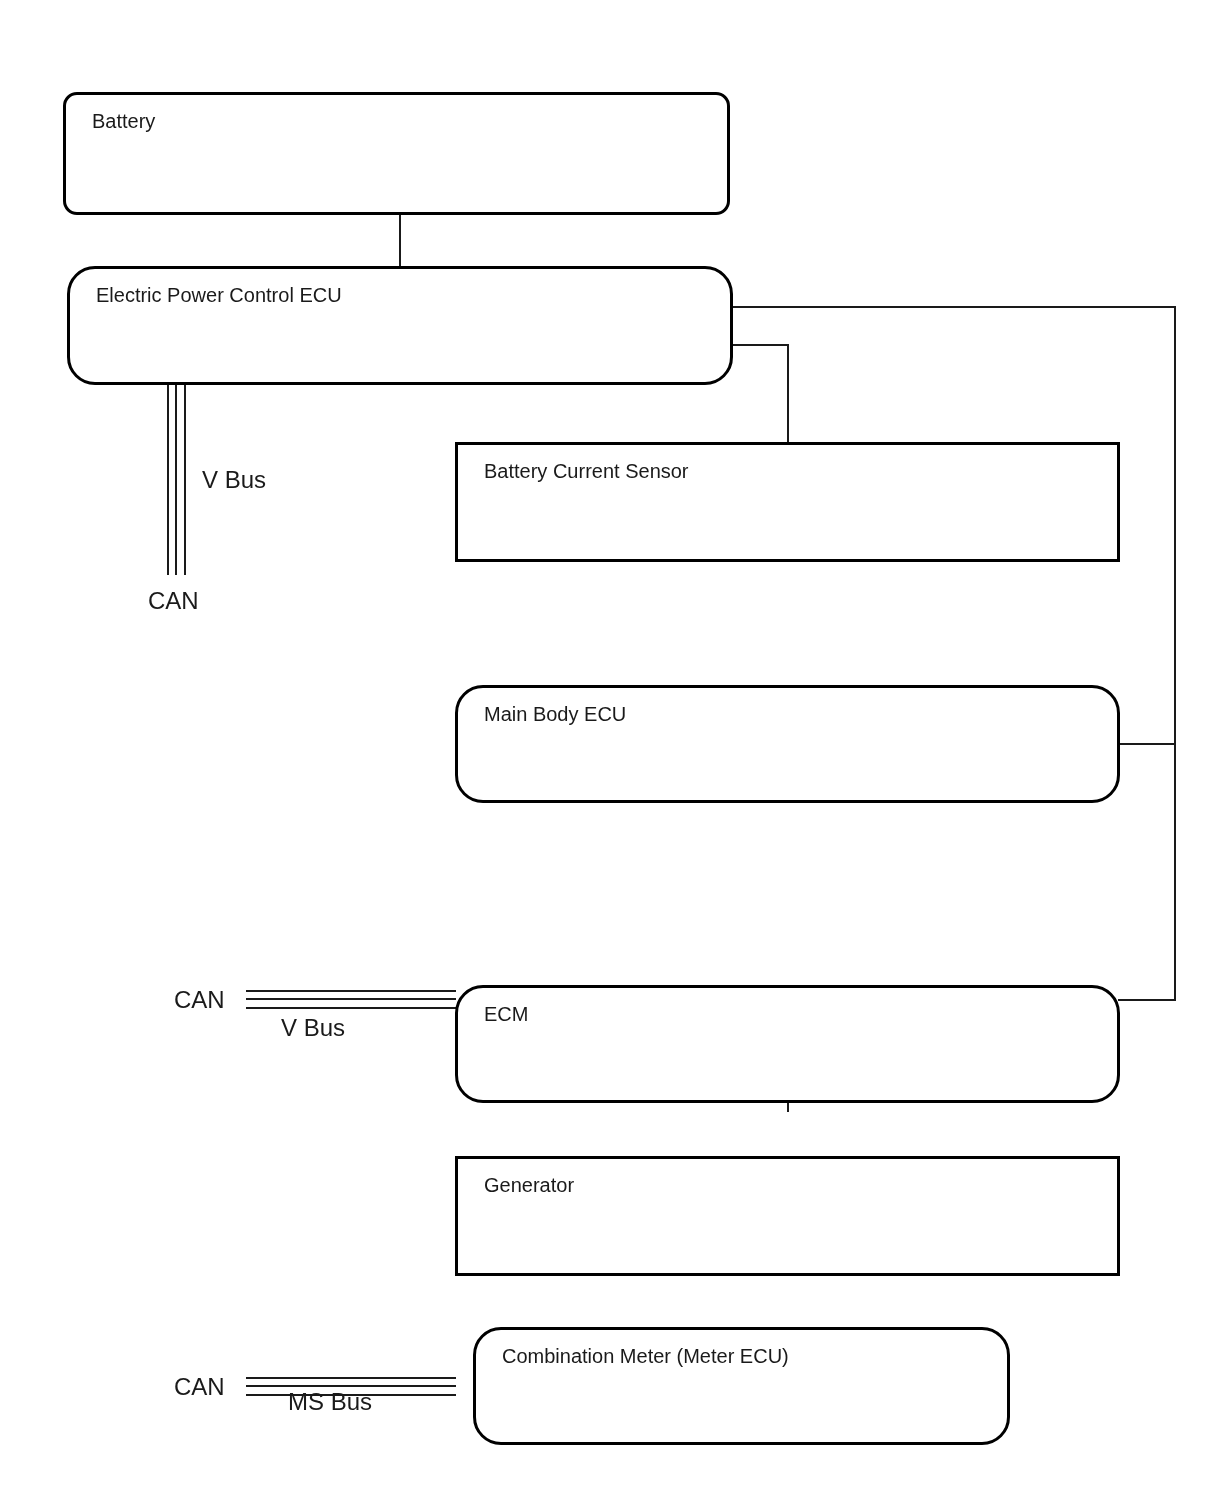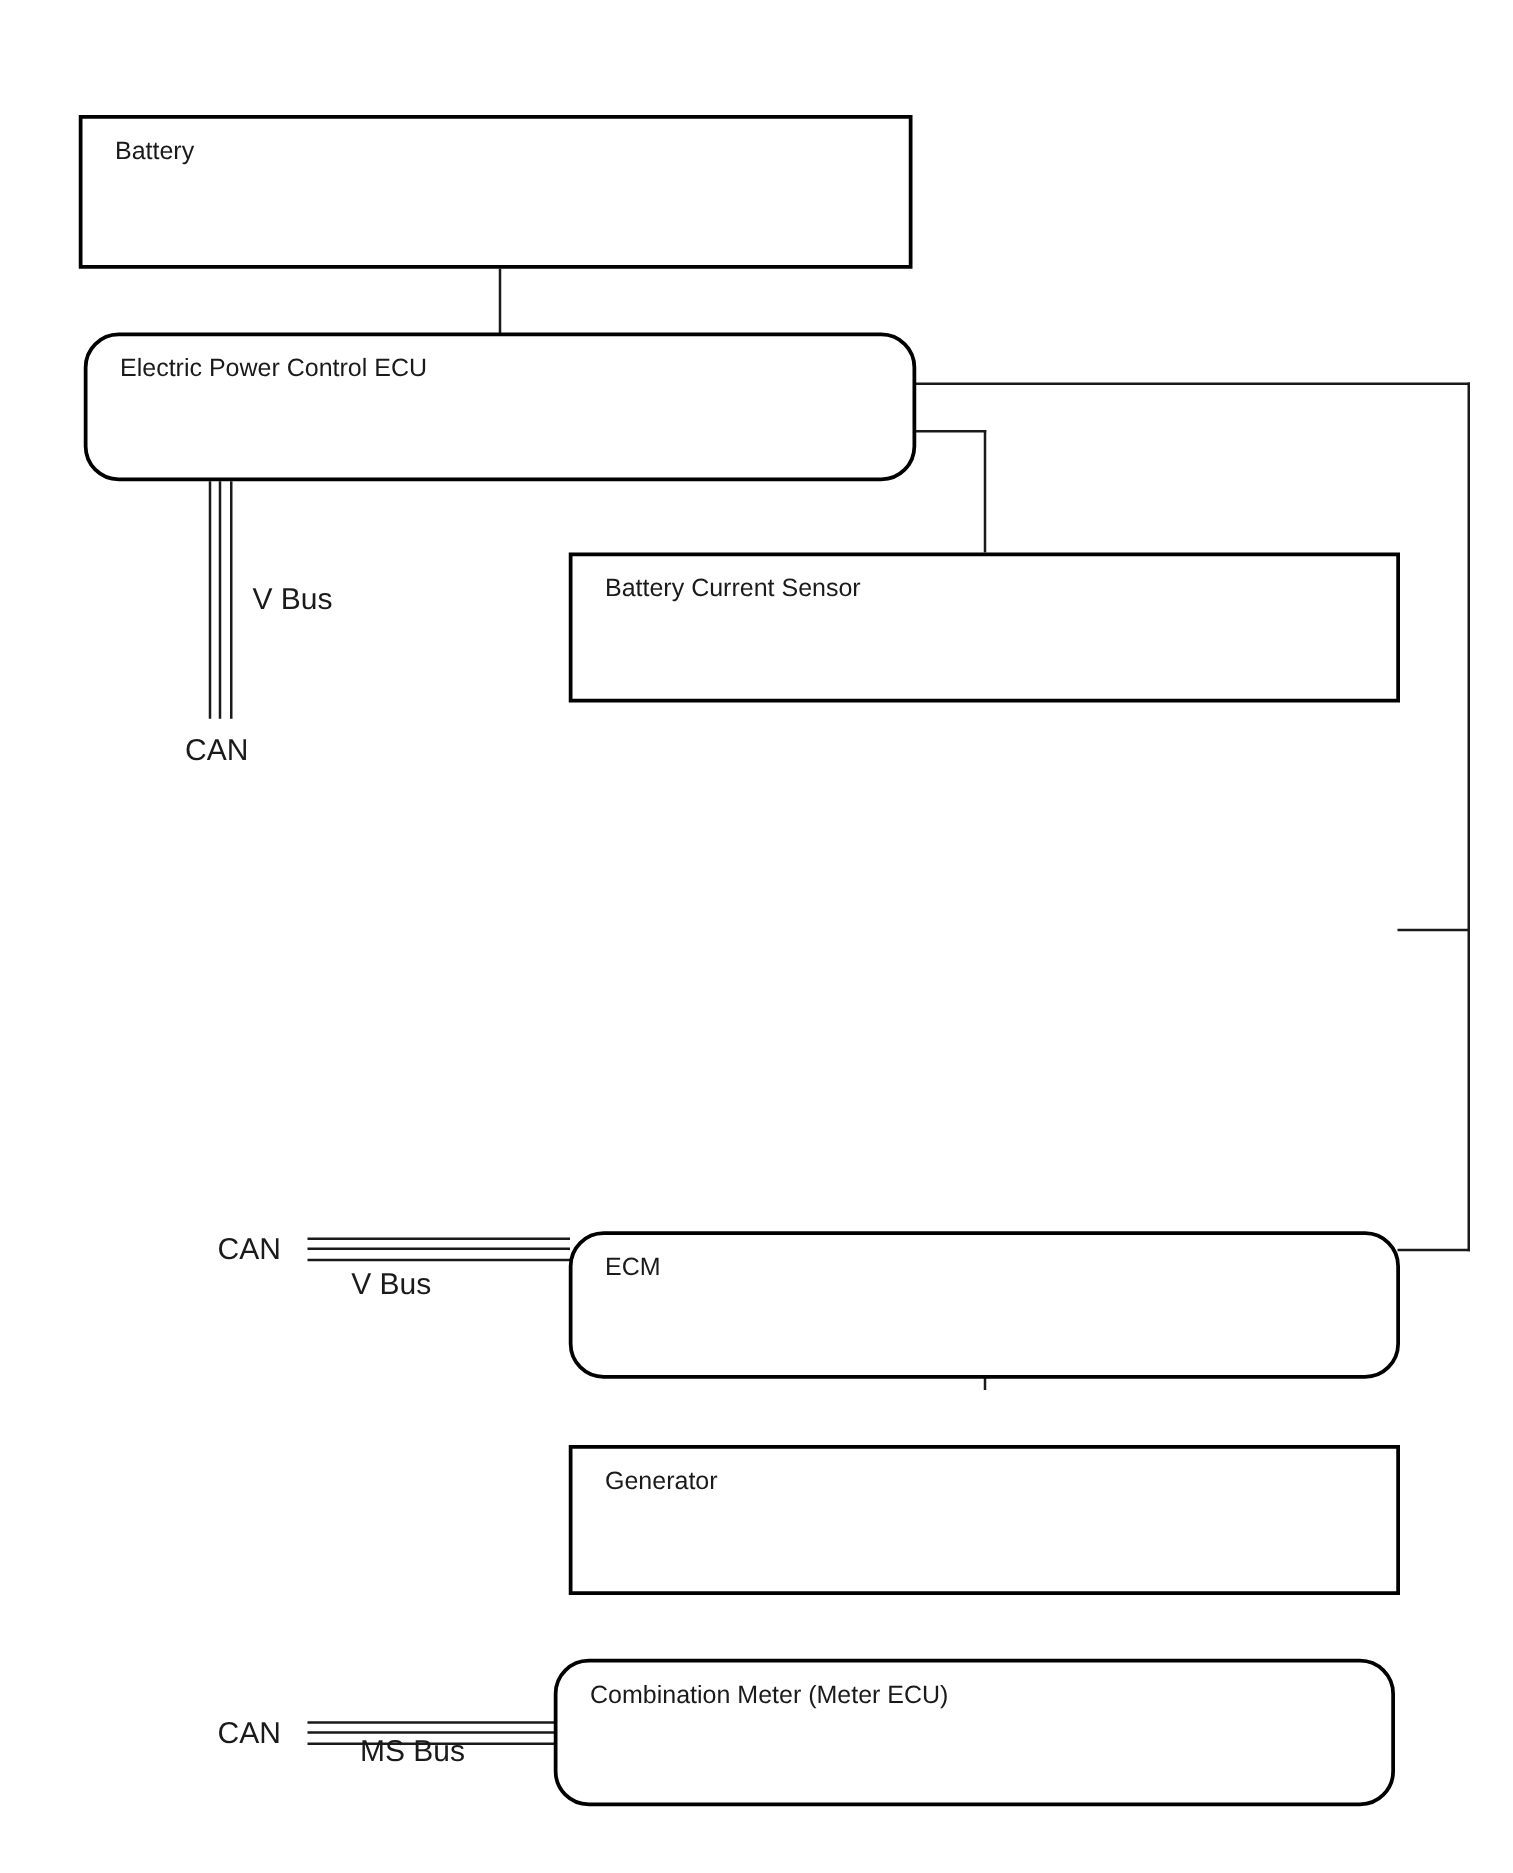--- a/index.html
+++ b/index.html
@@ -120,38 +120,41 @@
   <div class="free-label" style="left:281px; top:1016px;">V Bus</div>
 
   <div class="bus horizontal" style="left:246px; top:1377px; width:210px;">
     <div class="strand s0"></div>
     <div class="strand s1"></div>
     <div class="strand s2"></div>
   </div>
   <div class="free-label" style="left:174px; top:1375px;">CAN</div>
   <div class="free-label" style="left:288px; top:1390px;">MS Bus</div>
 
-  <div class="node" style="left:63px; top:92px; width:667px; height:123px;">
+  <div class="node" style="left:63px; top:92px; width:667px; height:123px;border-radius:14px;">
     <span class="label">Battery</span>
   </div>
 
   <div class="node rounded" style="left:67px; top:266px; width:666px; height:119px;">
     <span class="label">Electric Power Control ECU</span>
   </div>
 
   <div class="node" style="left:455px; top:442px; width:665px; height:120px;">
     <span class="label">Battery Current Sensor</span>
   </div>
 
+  <div class="node rounded" style="left:455px; top:685px; width:665px; height:118px;">
+    <span class="label">Main Body ECU</span>
+  </div>
 
   <div class="node rounded" style="left:455px; top:940px; width:665px; height:118px;margin-top:45px;">
     <span class="label">ECM</span>
   </div>
 
   <div class="node" style="left:455px; top:1156px; width:665px; height:120px;">
     <span class="label">Generator</span>
   </div>
 
-  <div class="node rounded" style="left:443px; top:1327px; width:673px; height:118px;">
+  <div class="node rounded" style="left:473px; top:1327px; width:537px; height:118px;">
     <span class="label">Combination Meter (Meter ECU)</span>
   </div>
 
 </div>
 
 </body></html>

